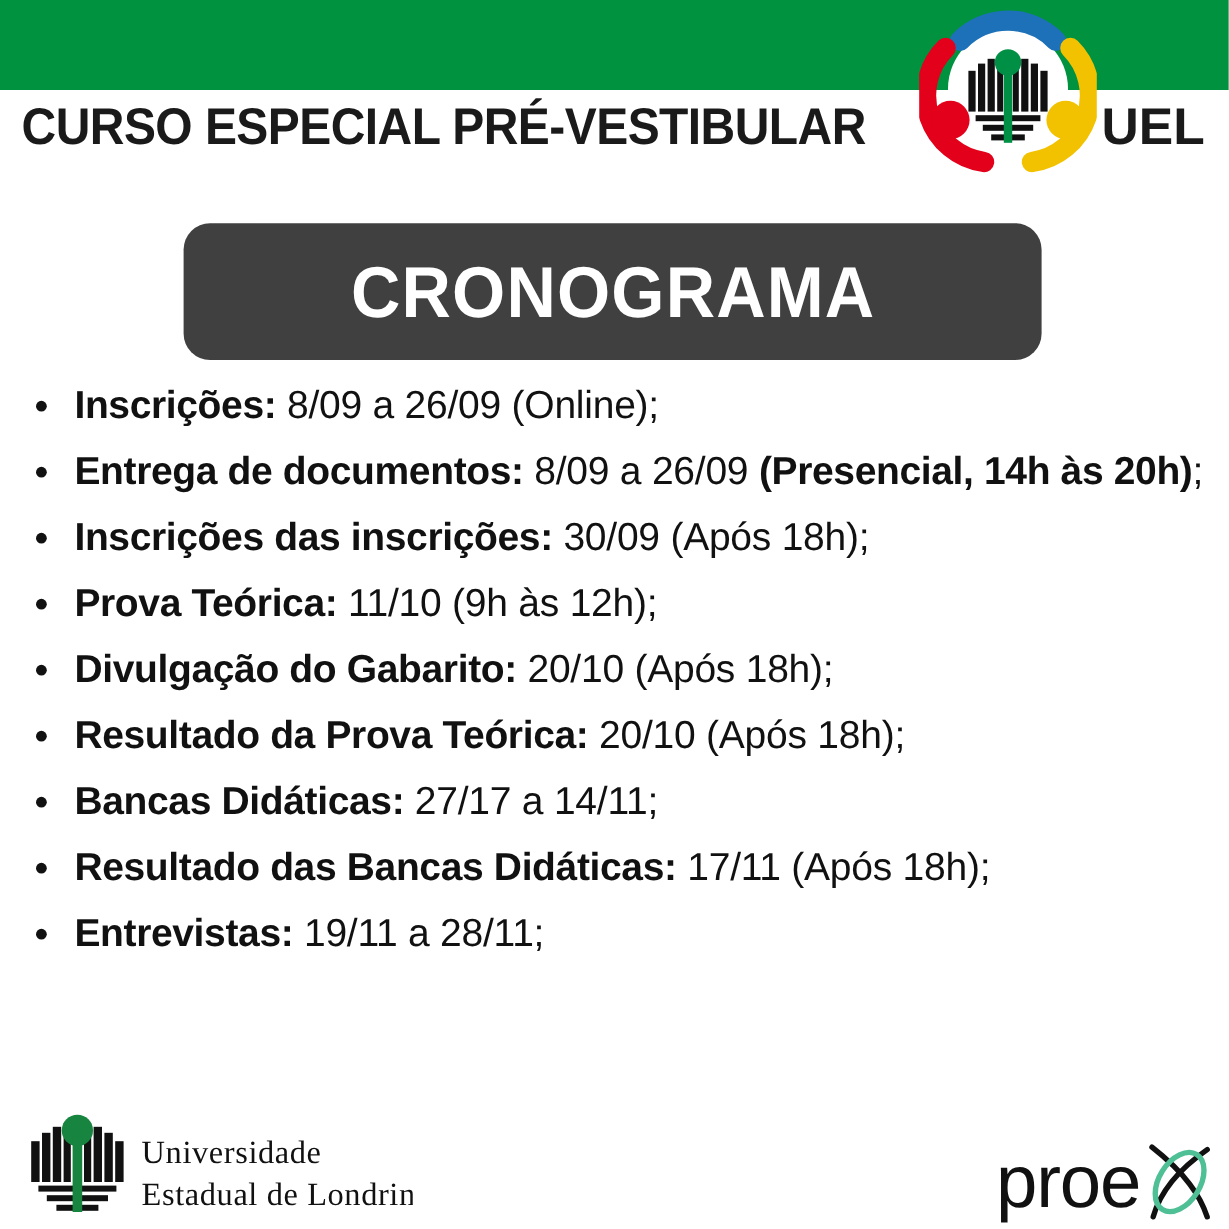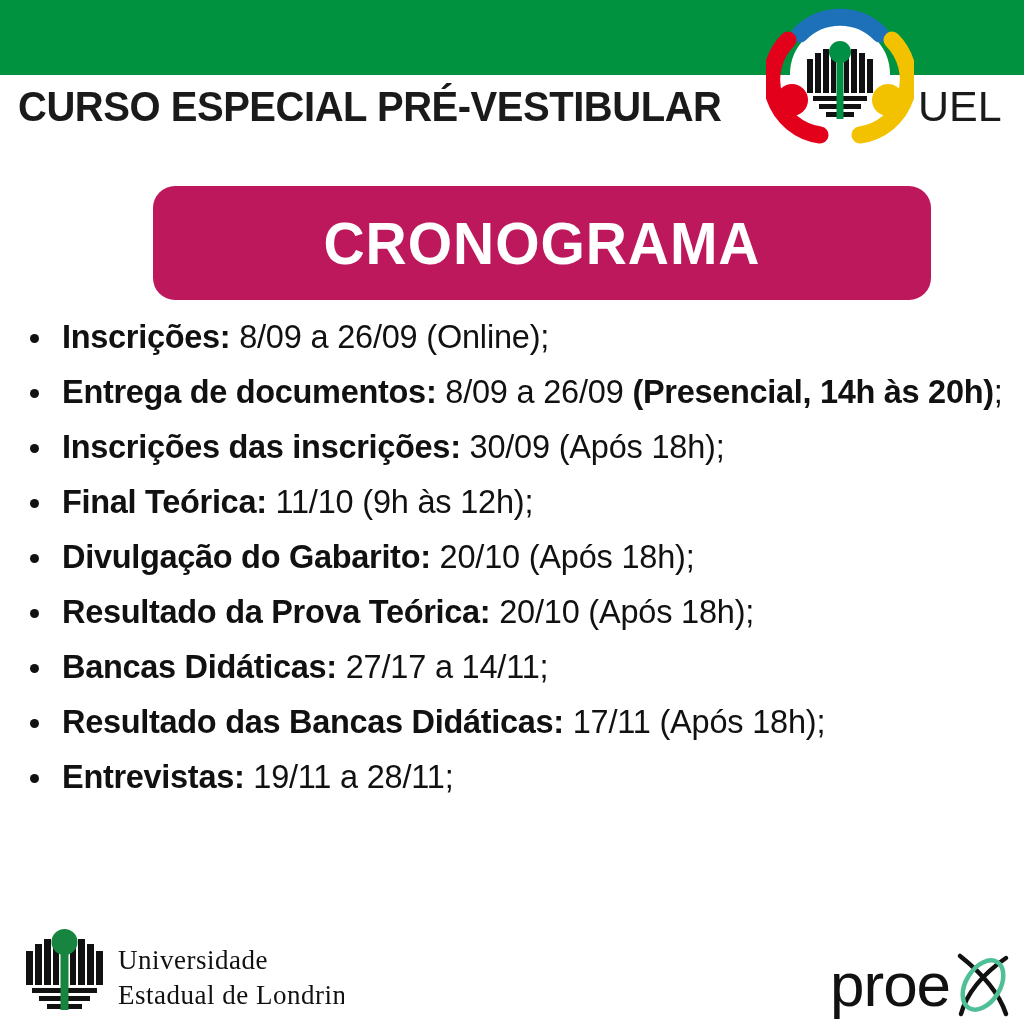--- a/index.html
+++ b/index.html
@@ -43,44 +43,44 @@
     color: #1A1A1A;
     white-space: nowrap;
     transform: scaleX(0.93);
     transform-origin: left center;
   }
   .header-uel {
     position: absolute;
     left: 918px;
     top: 82px;
     font-family: "Liberation Sans Narrow", "Liberation Sans", sans-serif;
-    font-weight: normal;
+    font-weight: bold;
     font-size: 43px;
     letter-spacing: 0px;
     color: #1A1A1A;
     white-space: nowrap;
   }
 
   
   .uel-logo {
     position: absolute;
     left: 766px;
     top: 4px;
     width: 148px;
     height: 148px;
   }
 
   
   .banner {
     position: absolute;
     left: 153px;
     top: 186px;
-    width: 778px;
+    width: 715px;
     height: 114px;
-    background: #be185d;
+    background: #404040;
     border-radius: 22px;
     display: flex;
     align-items: center;
     justify-content: center;
   }
   .banner-text {
     color: #FFFFFF;
     font-family: "Liberation Sans Narrow", "Liberation Sans", sans-serif;
     font-weight: bold;
     font-size: 60px;
@@ -197,21 +197,21 @@
   <li class="sched-item">
     <span class="bullet"></span>
     <span class="lbl">Entrega de documentos:</span><span class="val"> 8/09 a 26/09 </span><span class="val-bold">(Presencial, 14h às 20h)</span><span class="val">;</span>
   </li>
   <li class="sched-item">
     <span class="bullet"></span>
     <span class="lbl">Inscrições das inscrições:</span><span class="val"> 30/09 (Após 18h);</span>
   </li>
   <li class="sched-item">
     <span class="bullet"></span>
-    <span class="lbl">Final Teórica:</span><span class="val"> 11/10 (9h às 12h);</span>
+    <span class="lbl">Prova Teórica:</span><span class="val"> 11/10 (9h às 12h);</span>
   </li>
   <li class="sched-item">
     <span class="bullet"></span>
     <span class="lbl">Divulgação do Gabarito:</span><span class="val"> 20/10 (Após 18h);</span>
   </li>
   <li class="sched-item">
     <span class="bullet"></span>
     <span class="lbl">Resultado da Prova Teórica:</span><span class="val"> 20/10 (Após 18h);</span>
   </li>
   <li class="sched-item">

